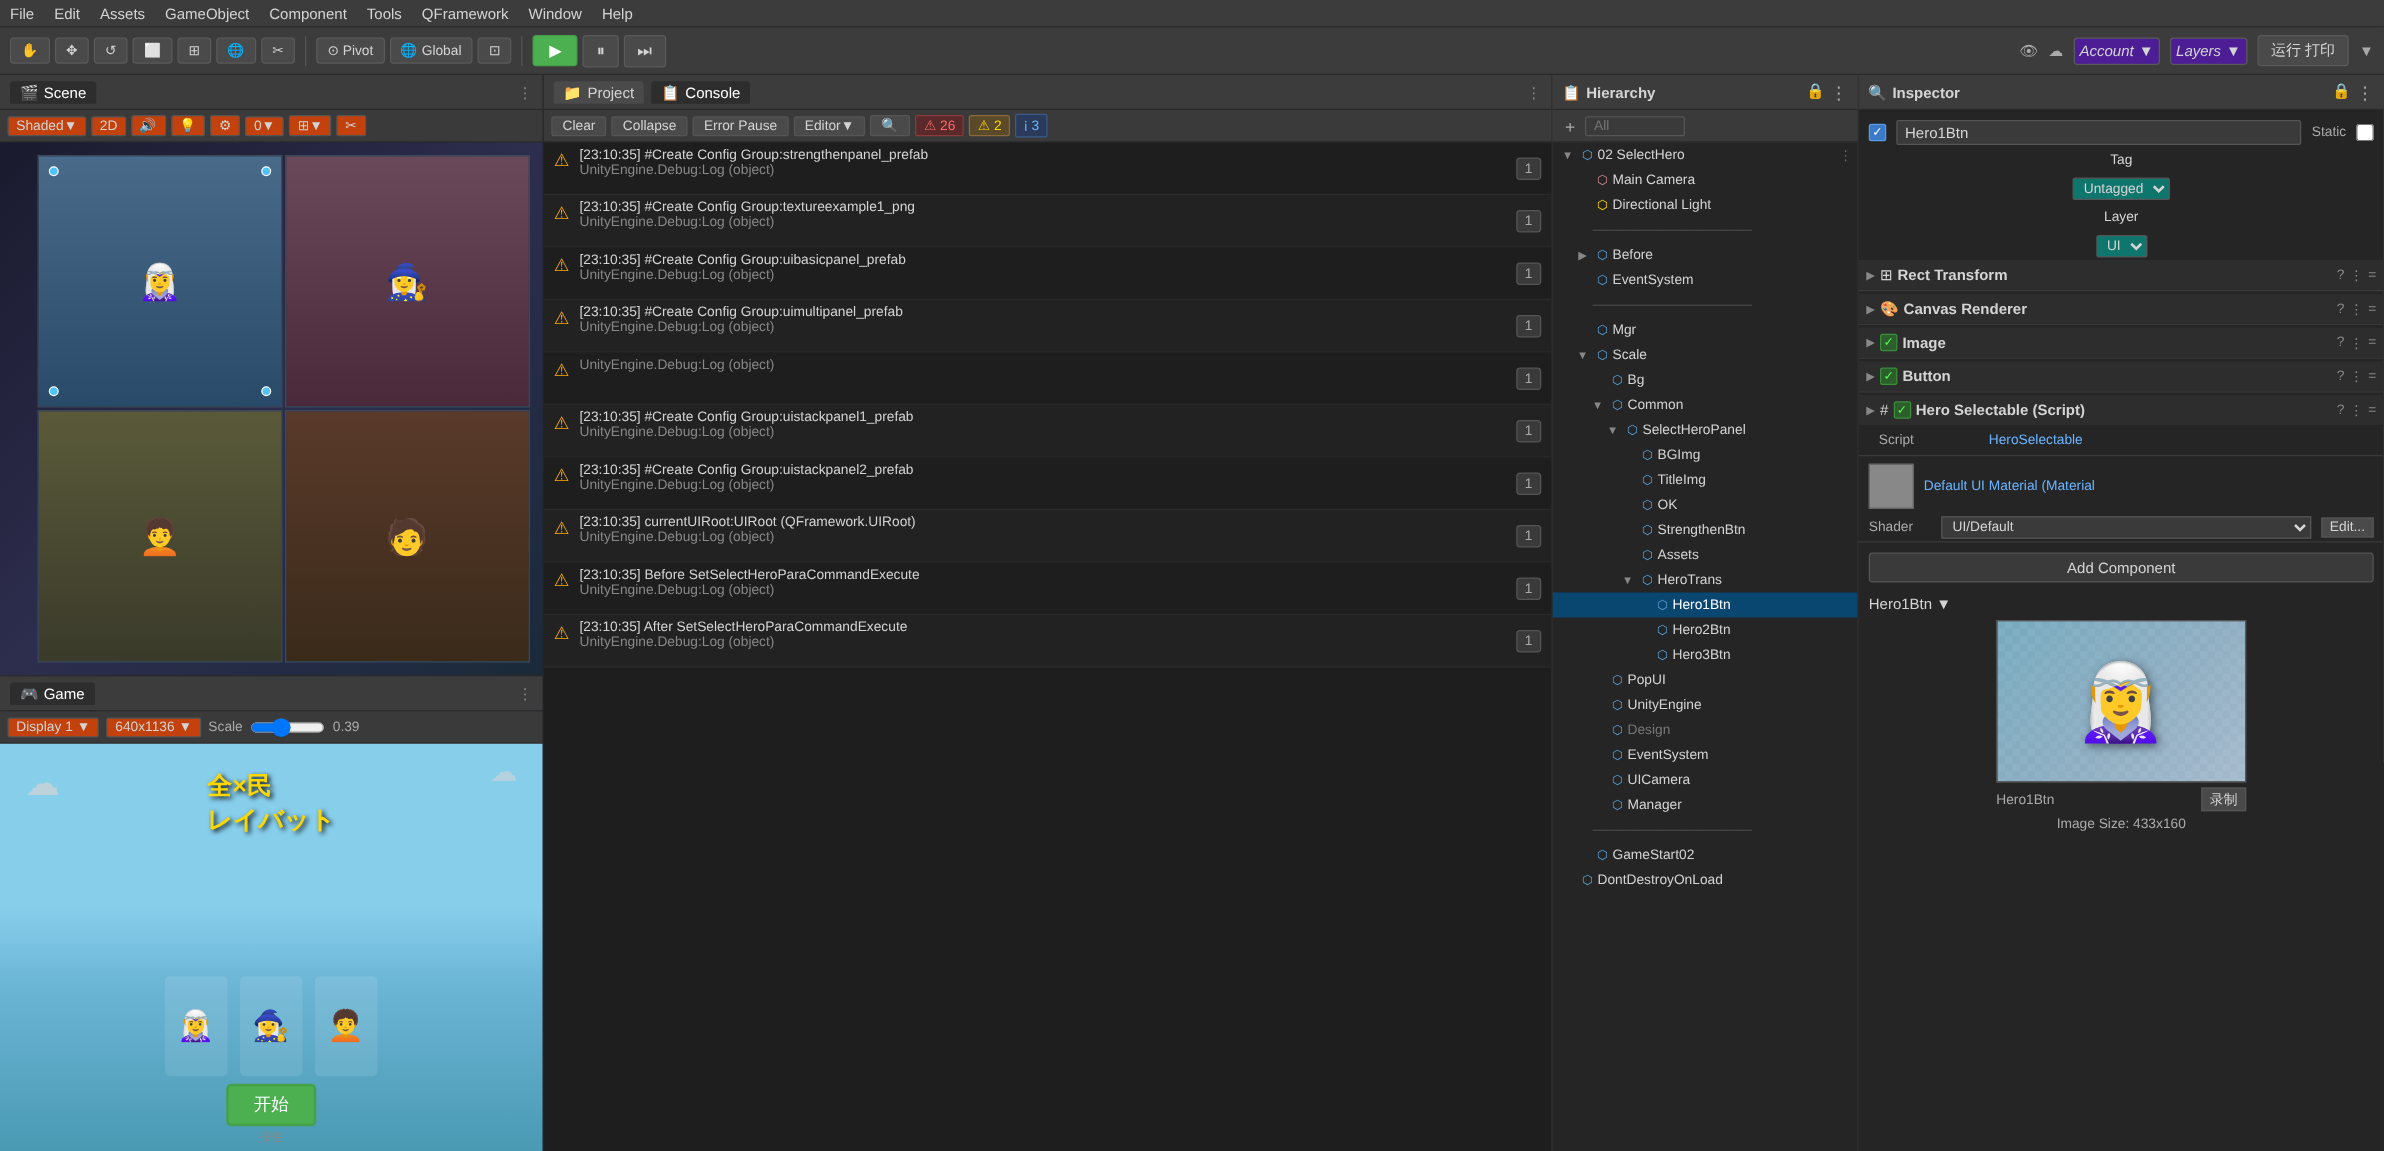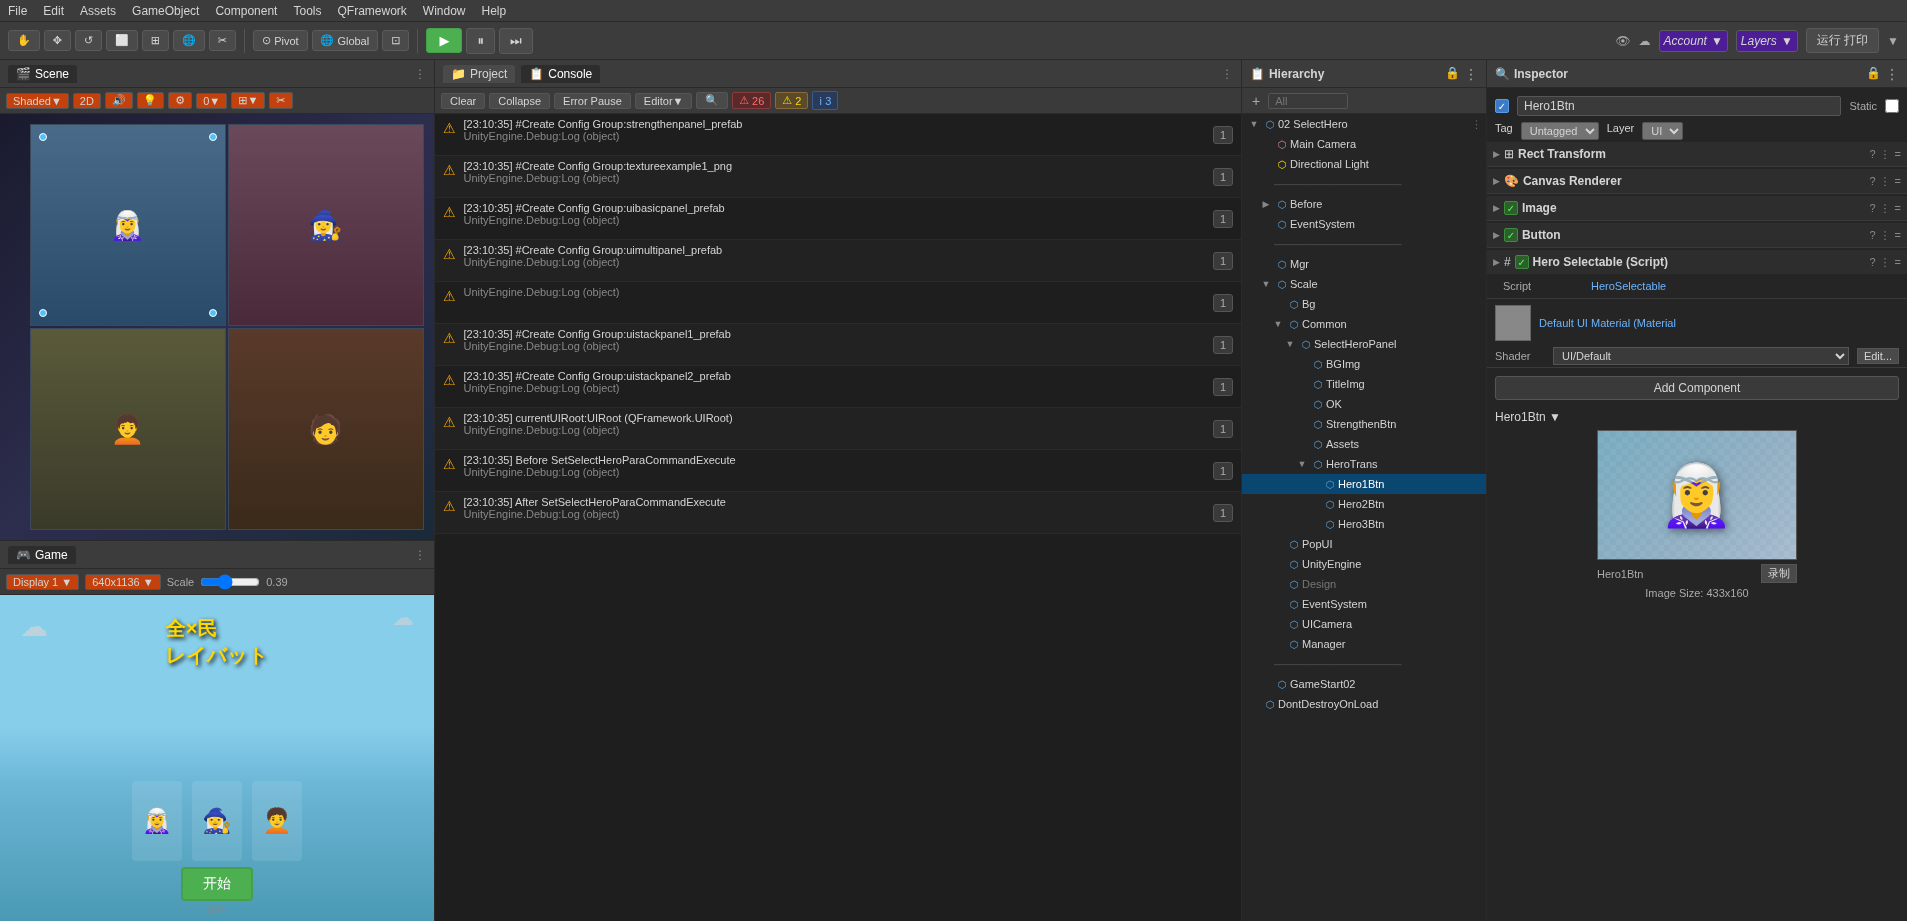--- a/index.html
+++ b/index.html
@@ -507,27 +507,28 @@
     .static-label {
       color: #aaa;
       font-size: 11px;
     }
     .static-checkbox {
       width: 14px;
       height: 14px;
     }
     .inspector-tag-row {
       display: flex;
-      align-items: flex-start;
+      align-items: center;
       padding: 2px 8px;
       gap: 8px;
       font-size: 11px;
+      flex-direction: column;
     }
     .tag-select, .layer-select {
-      background: #737373;
+      background: #0f766e;
       border: 1px solid #555;
       color: #d4d4d4;
       padding: 1px 4px;
       font-size: 11px;
       border-radius: 2px;
     }
     .component-section {
       border-bottom: 1px solid #3a3a3a;
       margin-bottom: 2px;
     }

